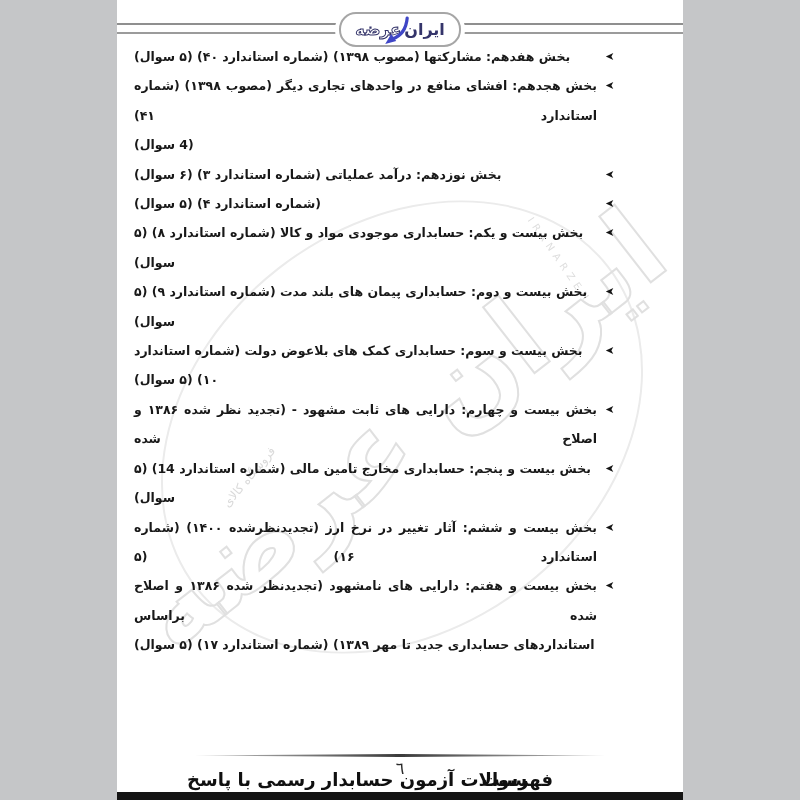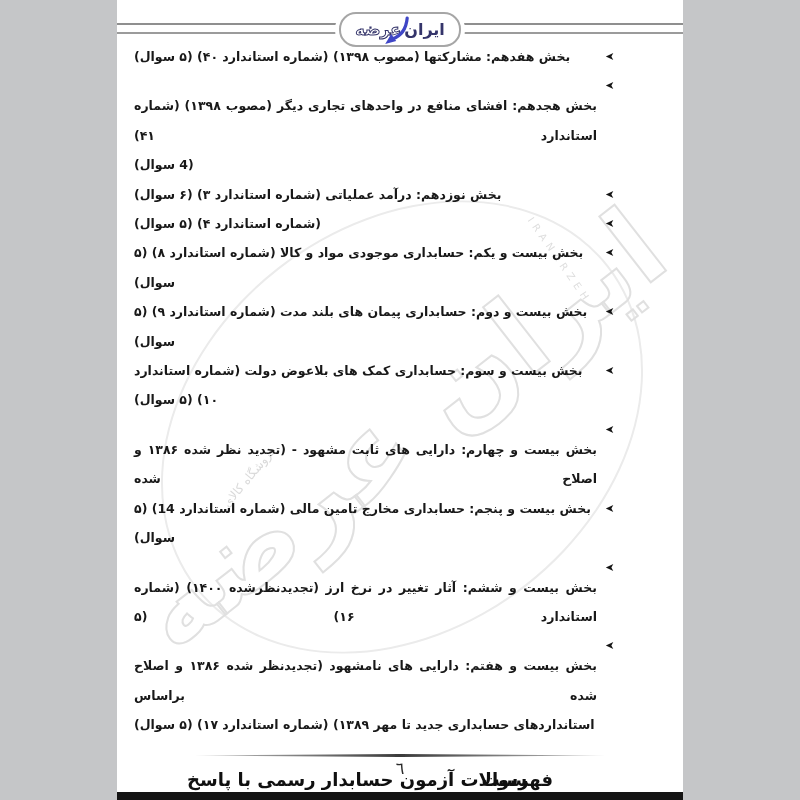--- a/index.html
+++ b/index.html
@@ -61,21 +61,21 @@
     direction:rtl;z-index:3;
     font-size:12.5px;font-weight:bold;color:#181818;
   }
   .item{display:flex;direction:rtl;}
   .bullet{
     flex:0 0 26px;text-align:center;line-height:29.4px;
     font-size:11px;color:#141414;transform:scaleX(-1);
   }
   .text{flex:1;min-width:0;}
   .line{line-height:29.4px;text-align:left;}
-  .line.full{text-align:justify;text-align-last:justify;margin-top:20px;}
+  .line.full{text-align:justify;text-align-last:justify;}
   
   .footer-center{
     position:absolute;left:78px;top:754px;width:410px;text-align:center;z-index:3;
   }
   .taper-line{
     width:410px;height:3px;margin:0 auto;
     background:linear-gradient(90deg,#c6c6c6 0%,#3a3a3a 50%,#c6c6c6 100%);
     clip-path:polygon(0 50%,50% 0,100% 50%,50% 100%);
   }
   .page-number{

